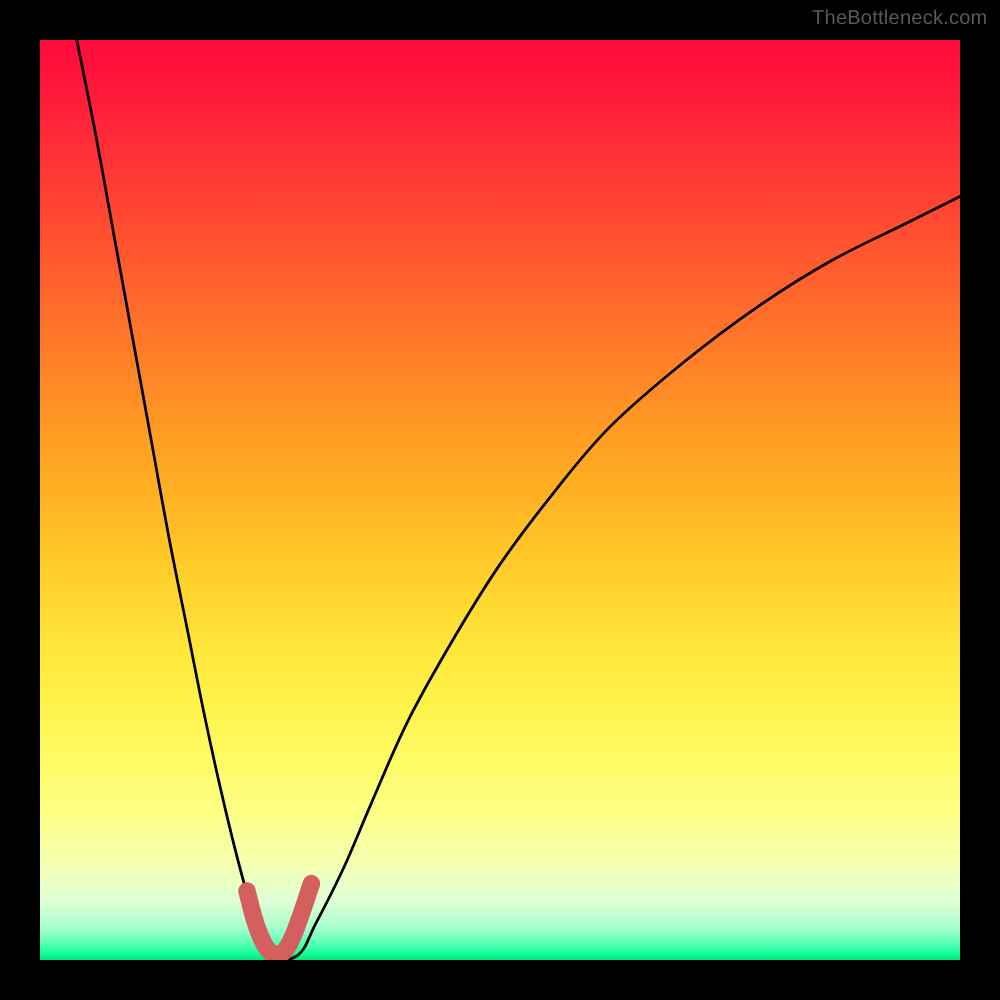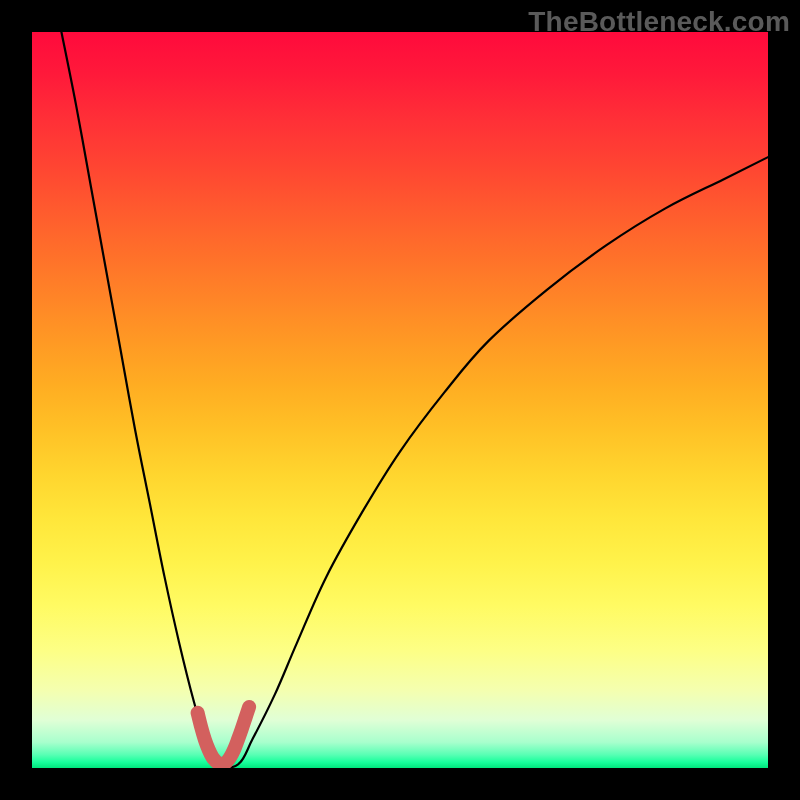--- a/index.html
+++ b/index.html
@@ -52,22 +52,22 @@
       #58ffb4 98.2%,
       #18ff9c 99.2%,
       #00e67d 100%
     );
   }
   .watermark {
     position: absolute;
     top: 6px;
     right: 10px;
     color: #5a5a5a;
-    font-size: 28px;
-    font-weight: 700;
+    font-size: 16px;
+    font-weight: 400;
     letter-spacing: 0.2px;
     z-index: 20;
   }
   svg.curve {
     position: absolute;
     inset: 0;
     width: 100%;
     height: 100%;
     z-index: 10;
   }

